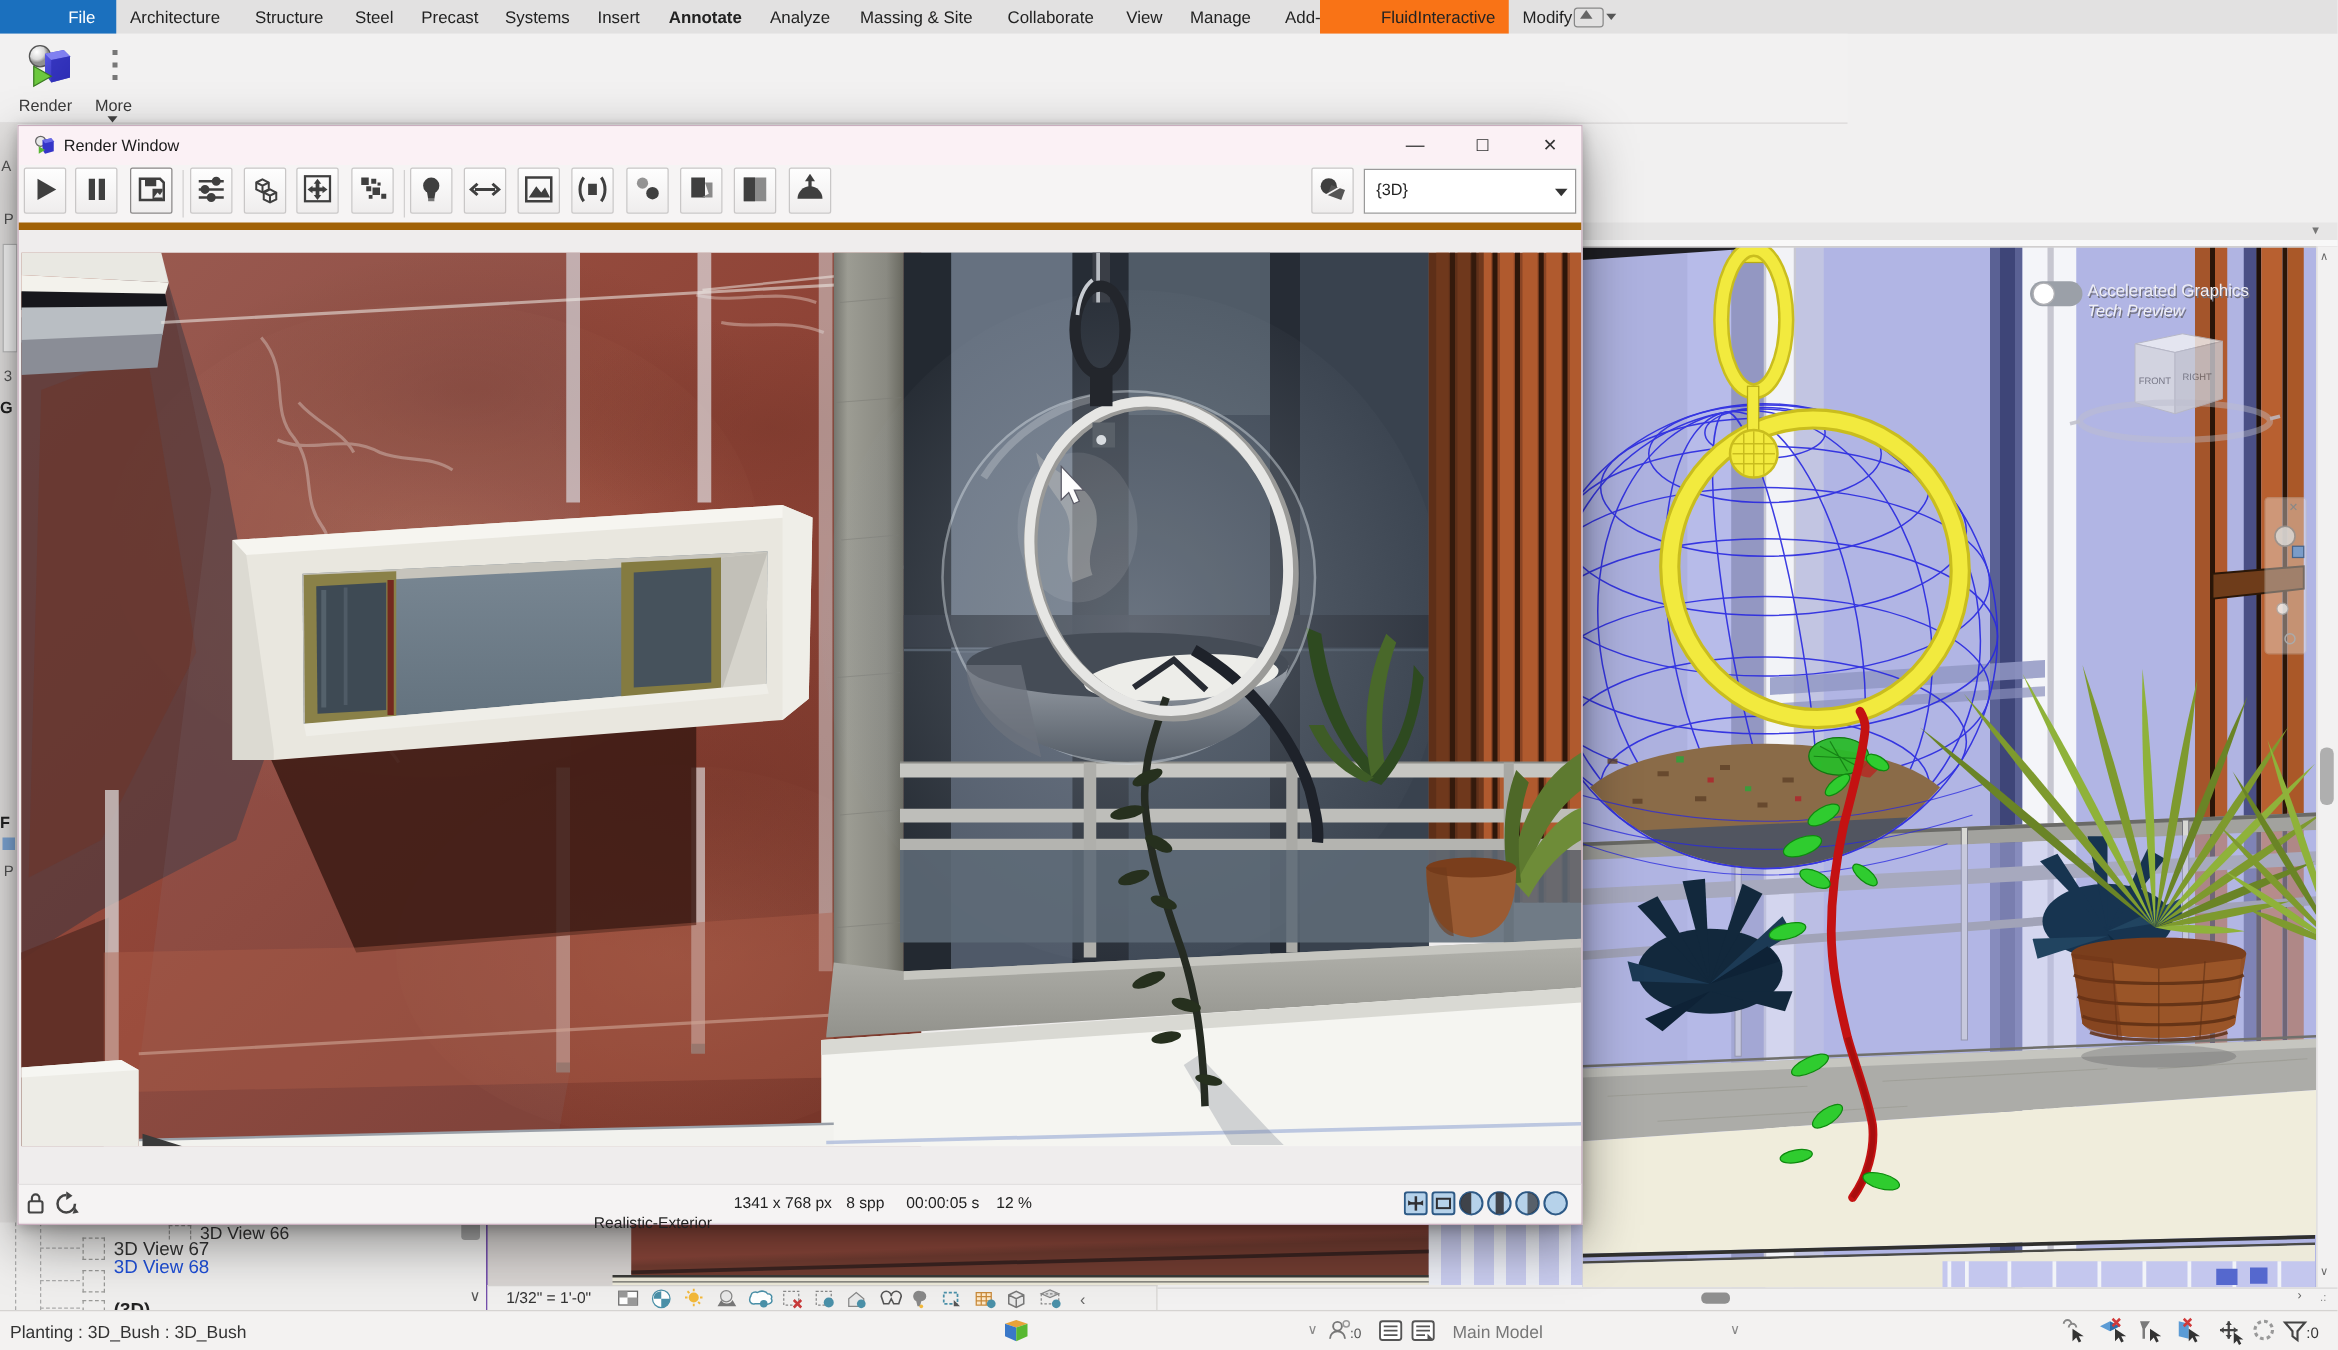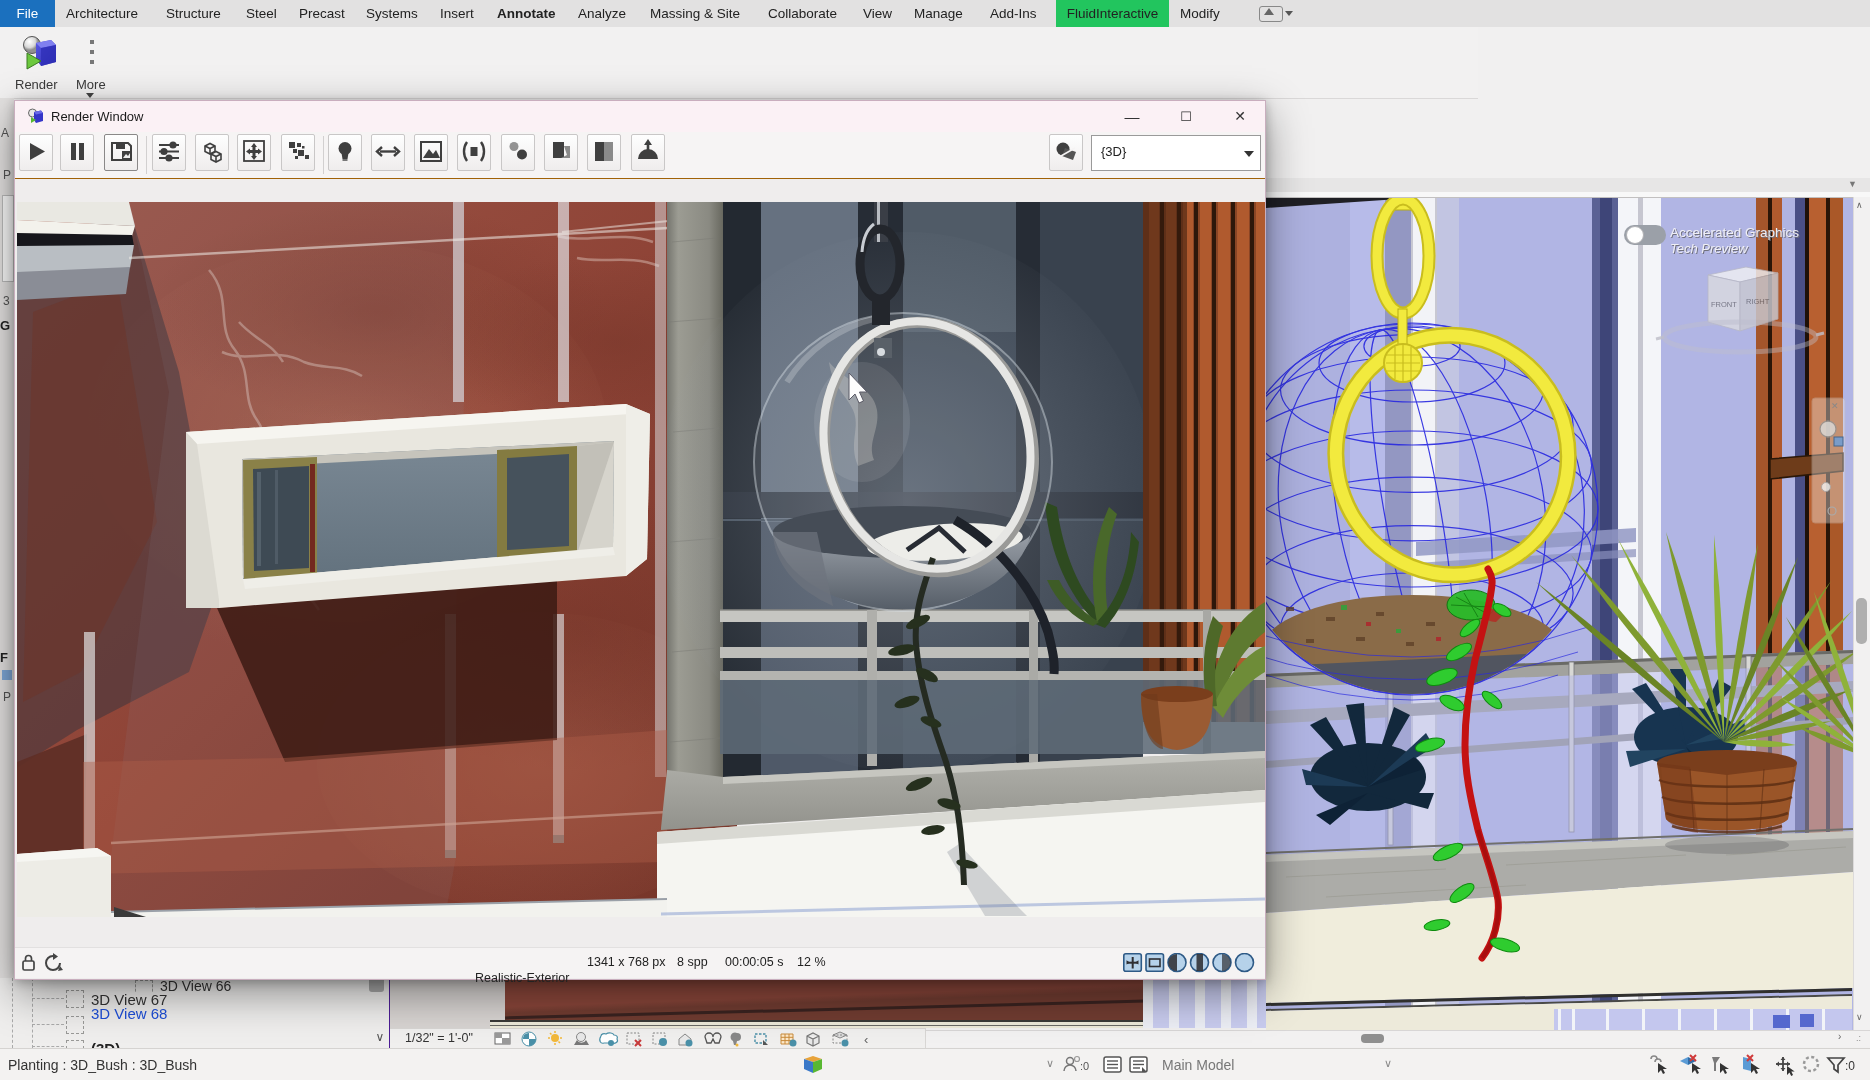--- a/index.html
+++ b/index.html
@@ -1,28 +1,28 @@
 <!DOCTYPE html>
 <html><head><meta charset="utf-8"><style>
 html,body{margin:0;padding:0;width:1870px;height:1080px;overflow:hidden;background:#F1F0F0;font-family:"Liberation Sans",sans-serif;}
 .a{position:absolute;}
 #menubar{left:0;top:0;width:1870px;height:27px;background:#E2E1E1;}
-.tab{position:absolute;top:0;height:27px;line-height:27px;font-size:13.5px;color:#222;white-space:nowrap;}
+.tab{position:absolute;top:0;height:27px;line-height:27px;font-size:13.5px;color:#222;white-space:nowrap;padding-left:38px;}
 #ribbon{left:0;top:27px;width:1478px;height:71px;background:#F2F1F1;border-bottom:1px solid #DAD8D8;}
 #rwhiteband{left:1266px;top:192px;width:604px;height:5px;background:#F8F8F8;border-bottom:1px solid #C2C0C0;}
 #vsb{left:1853px;top:197px;width:17px;height:833px;background:#F2F1F1;border-left:1px solid #DCDADA;}
 #vsbthumb{left:1856px;top:598px;width:11px;height:46px;background:#AFAFAF;border-radius:5px;}
 #hsb{left:925px;top:1030px;width:945px;height:16px;background:#F2F1F1;border-top:1px solid #D8D6D6;}
 #hsbthumb{left:1361px;top:1034px;width:23px;height:9px;background:#8F8F8F;border-radius:4px;}
 #browser{left:0;top:978px;width:389px;height:70px;background:#EFEEED;border-right:1px solid #4c1d95;}
 #viewbar{left:390px;top:1028px;width:535px;height:20px;background:#F0EFEE;border-top:1px solid #D8D6D4;border-right:1px solid #D8D6D4;font-size:12.5px;color:#333;}
 #statusbar{left:0;top:1048px;width:1870px;height:32px;background:#F3F2F1;border-top:1px solid #D5D3D1;font-size:14px;color:#333;}
 #dialog{left:14px;top:100px;width:1250px;height:878px;background:#EFEDED;border:1px solid #C9AEBE;box-shadow:0 14px 40px rgba(0,0,0,.42),0 2px 10px rgba(0,0,0,.25);}
 #dtitle{left:0;top:0;width:1250px;height:31px;background:#FBF1F5;font-size:13px;color:#1a1a1a;}
-#dtoolbar{left:0;top:31px;width:1250px;height:46px;background:#F6F4F4;border-bottom:1px solid #a16207;}
+#dtoolbar{left:0;top:31px;width:1250px;height:46px;background:#F6F4F4;border-bottom:6px solid #a16207;}
 .tbtn{position:absolute;top:2px;width:34px;height:37px;background:linear-gradient(#FEFEFE,#EFEDED);border:1px solid #C9C7C7;border-radius:2px;box-sizing:border-box;}
 #dstatus{left:0;top:846px;width:1250px;height:30px;background:#F5F3F3;border-top:1px solid #E2E0E0;font-size:13px;color:#222;}
 .wbtn{position:absolute;top:0;width:46px;height:31px;color:#333;text-align:center;line-height:31px;font-size:15px;}
 .dash{border:1.2px dashed #9a9a98;}
 .txt{position:absolute;white-space:nowrap;}
 </style></head><body>
 
 <div class="a" id="menubar">
  <div class="tab" style="left:0;width:55px;background:#1B70BE;color:#fff;text-align:center;">File</div>
  <div class="tab" style="left:66px;">Architecture</div>
@@ -31,21 +31,21 @@
  <div class="tab" style="left:299px;">Precast</div>
  <div class="tab" style="left:366px;">Systems</div>
  <div class="tab" style="left:440px;">Insert</div>
  <div class="tab" style="left:497px;font-weight:bold;">Annotate</div>
  <div class="tab" style="left:578px;">Analyze</div>
  <div class="tab" style="left:650px;">Massing &amp; Site</div>
  <div class="tab" style="left:768px;">Collaborate</div>
  <div class="tab" style="left:863px;">View</div>
  <div class="tab" style="left:914px;">Manage</div>
  <div class="tab" style="left:990px;">Add-Ins</div>
- <div class="tab" style="left:1056px;width:113px;background:#22c55e;text-align:center;">FluidInteractive</div>
+ <div class="tab" style="left:1056px;width:113px;background:#f97316;text-align:center;">FluidInteractive</div>
  <div class="tab" style="left:1180px;">Modify</div>
  <div class="a" style="left:1259px;top:6px;width:22px;height:14px;border:1px solid #888;border-radius:3px;"></div>
  <div class="a" style="left:1264px;top:8px;width:0;height:0;border-left:5px solid transparent;border-right:5px solid transparent;border-bottom:7px solid #666;"></div>
  <div class="a" style="left:1285px;top:11px;width:0;height:0;border-left:4px solid transparent;border-right:4px solid transparent;border-top:5px solid #555;"></div>
 </div>
 
 <div class="a" id="ribbon">
  <svg class="a" style="left:20px;top:8px;" width="40" height="38" viewBox="0 0 40 38">
    <circle cx="12" cy="10" r="8.5" fill="url(#sphg)" stroke="#555" stroke-width="1"></circle>
    <defs>

